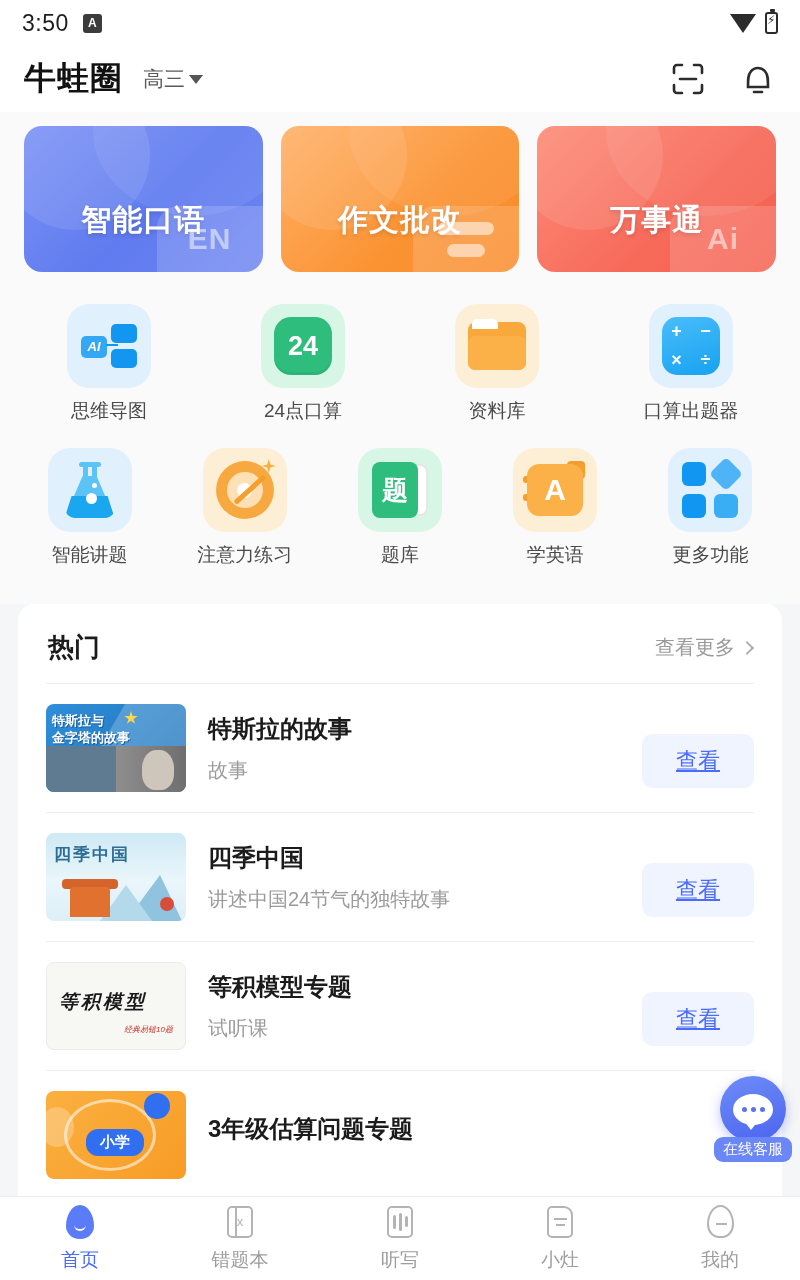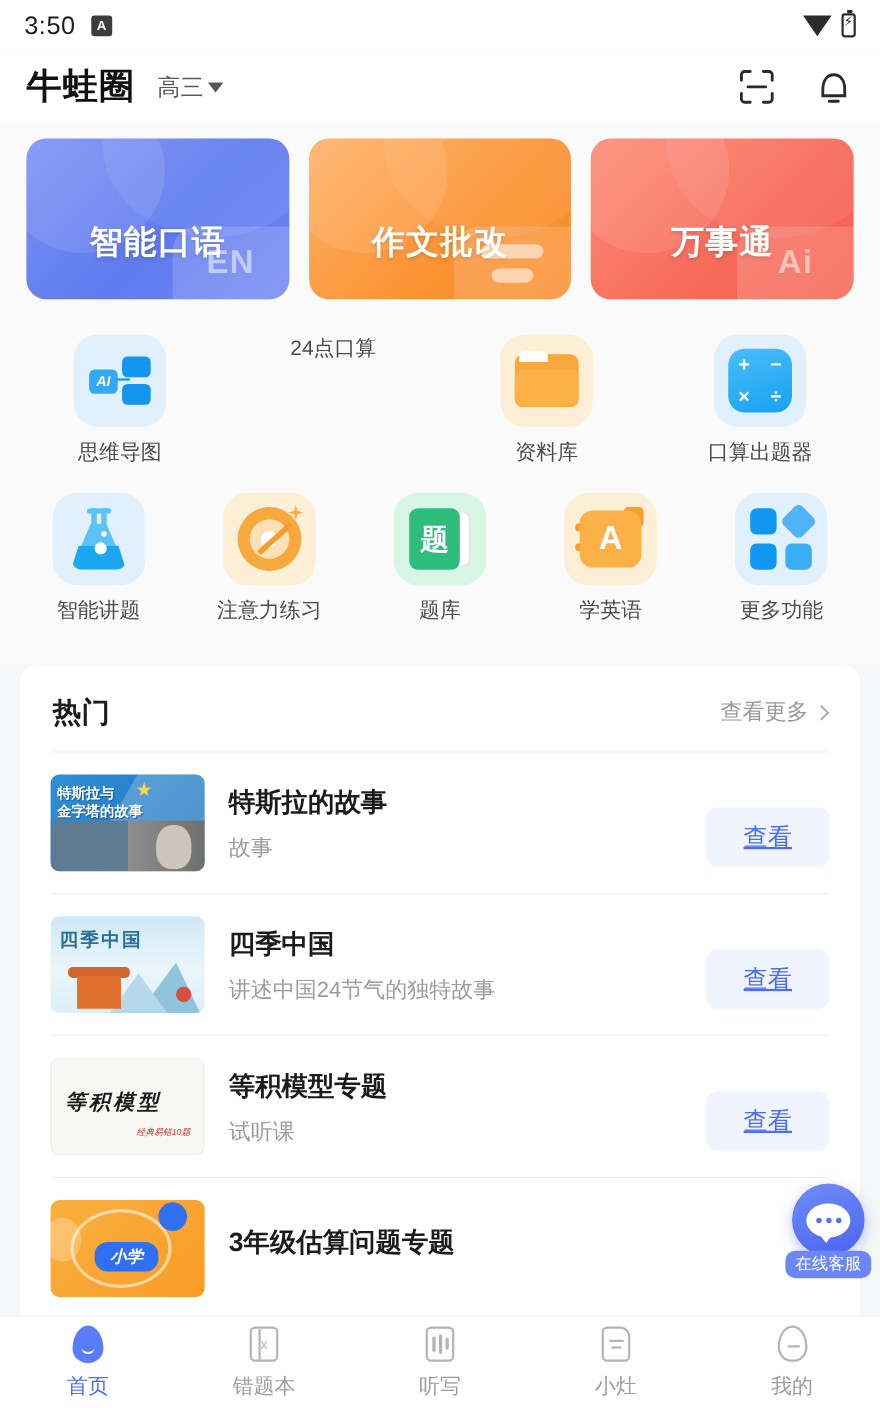--- a/index.html
+++ b/index.html
@@ -172,21 +172,21 @@
 
   .th3 { background:#f7f7f4; border:1px solid #ececea;font-style:italic; }
   .th3 .t { position:absolute; left:12px; top:26px; font-size:19px; font-weight:bold; color:#1a1a1a; letter-spacing:3px; font-family:"DejaVu Serif",serif; }
   .th3 .sub { position:absolute; right:12px; bottom:14px; font-size:8px; color:#444; }
   .th3 .red { color:#c4352a; }
 
   .th4 { background:linear-gradient(135deg,#fbb040,#f79c26); }
   .th4 .blob { position:absolute; left:-6px; top:16px; width:34px; height:40px; background:rgba(255,255,255,.25); border-radius:50%; }
   .th4 .ring { position:absolute; left:18px; top:8px; width:92px; height:72px; border:3px solid rgba(255,255,255,.55); border-radius:50%; }
   .th4 .dot { position:absolute; right:16px; top:2px; width:26px; height:26px; background:#2f6ff0; border-radius:50%; }
-  .th4 .pill { position:absolute; left:40px; top:38px; background:#2f6ff0; color:#fff; font-size:15px; font-weight:bold; padding:4px 14px; border-radius:12px;font-style:italic; }
+  .th4 .pill { position:absolute; left:40px; top:38px; background:#2f6ff0; color:#fff; font-size:15px; font-weight:bold; padding:4px 14px; border-radius:12px; }
 
   
   .fab {
     position:absolute; right:14px; bottom:138px; width:66px; height:66px;
     border-radius:50%; background:linear-gradient(160deg,#6f8cf8,#4a64ef);
     display:flex; align-items:center; justify-content:center; cursor:pointer;
     box-shadow:0 4px 12px rgba(70,90,230,.35);
   }
   .fab .bub { width:40px; height:31px; background:#fff; border-radius:50%; position:relative; display:flex; align-items:center; justify-content:center; gap:4px; }
   .fab .bub:after { content:""; position:absolute; bottom:-5px; left:11px; width:0;height:0;border-left:7px solid transparent;border-right:7px solid transparent;border-top:9px solid #fff; }
@@ -294,20 +294,23 @@
               <i class="ai">AI</i>
               <i class="nd a"></i>
               <i class="nd b"></i>
               <i class="lk"></i>
             </span>
         </span>
         <span class="g-label">思维导图</span>
       </div>
 
       <div class="g-item">
+        <span class="g-tile t-green">
+          <span class="sq24">24</span>
+        </span>
         <span class="g-label">24点口算</span>
       </div>
 
       <div class="g-item">
         <span class="g-tile t-orng">
           <span class="folder">
               <i class="bk"></i>
               <i class="tb"></i>
               <i class="fr"></i>
             </span>

